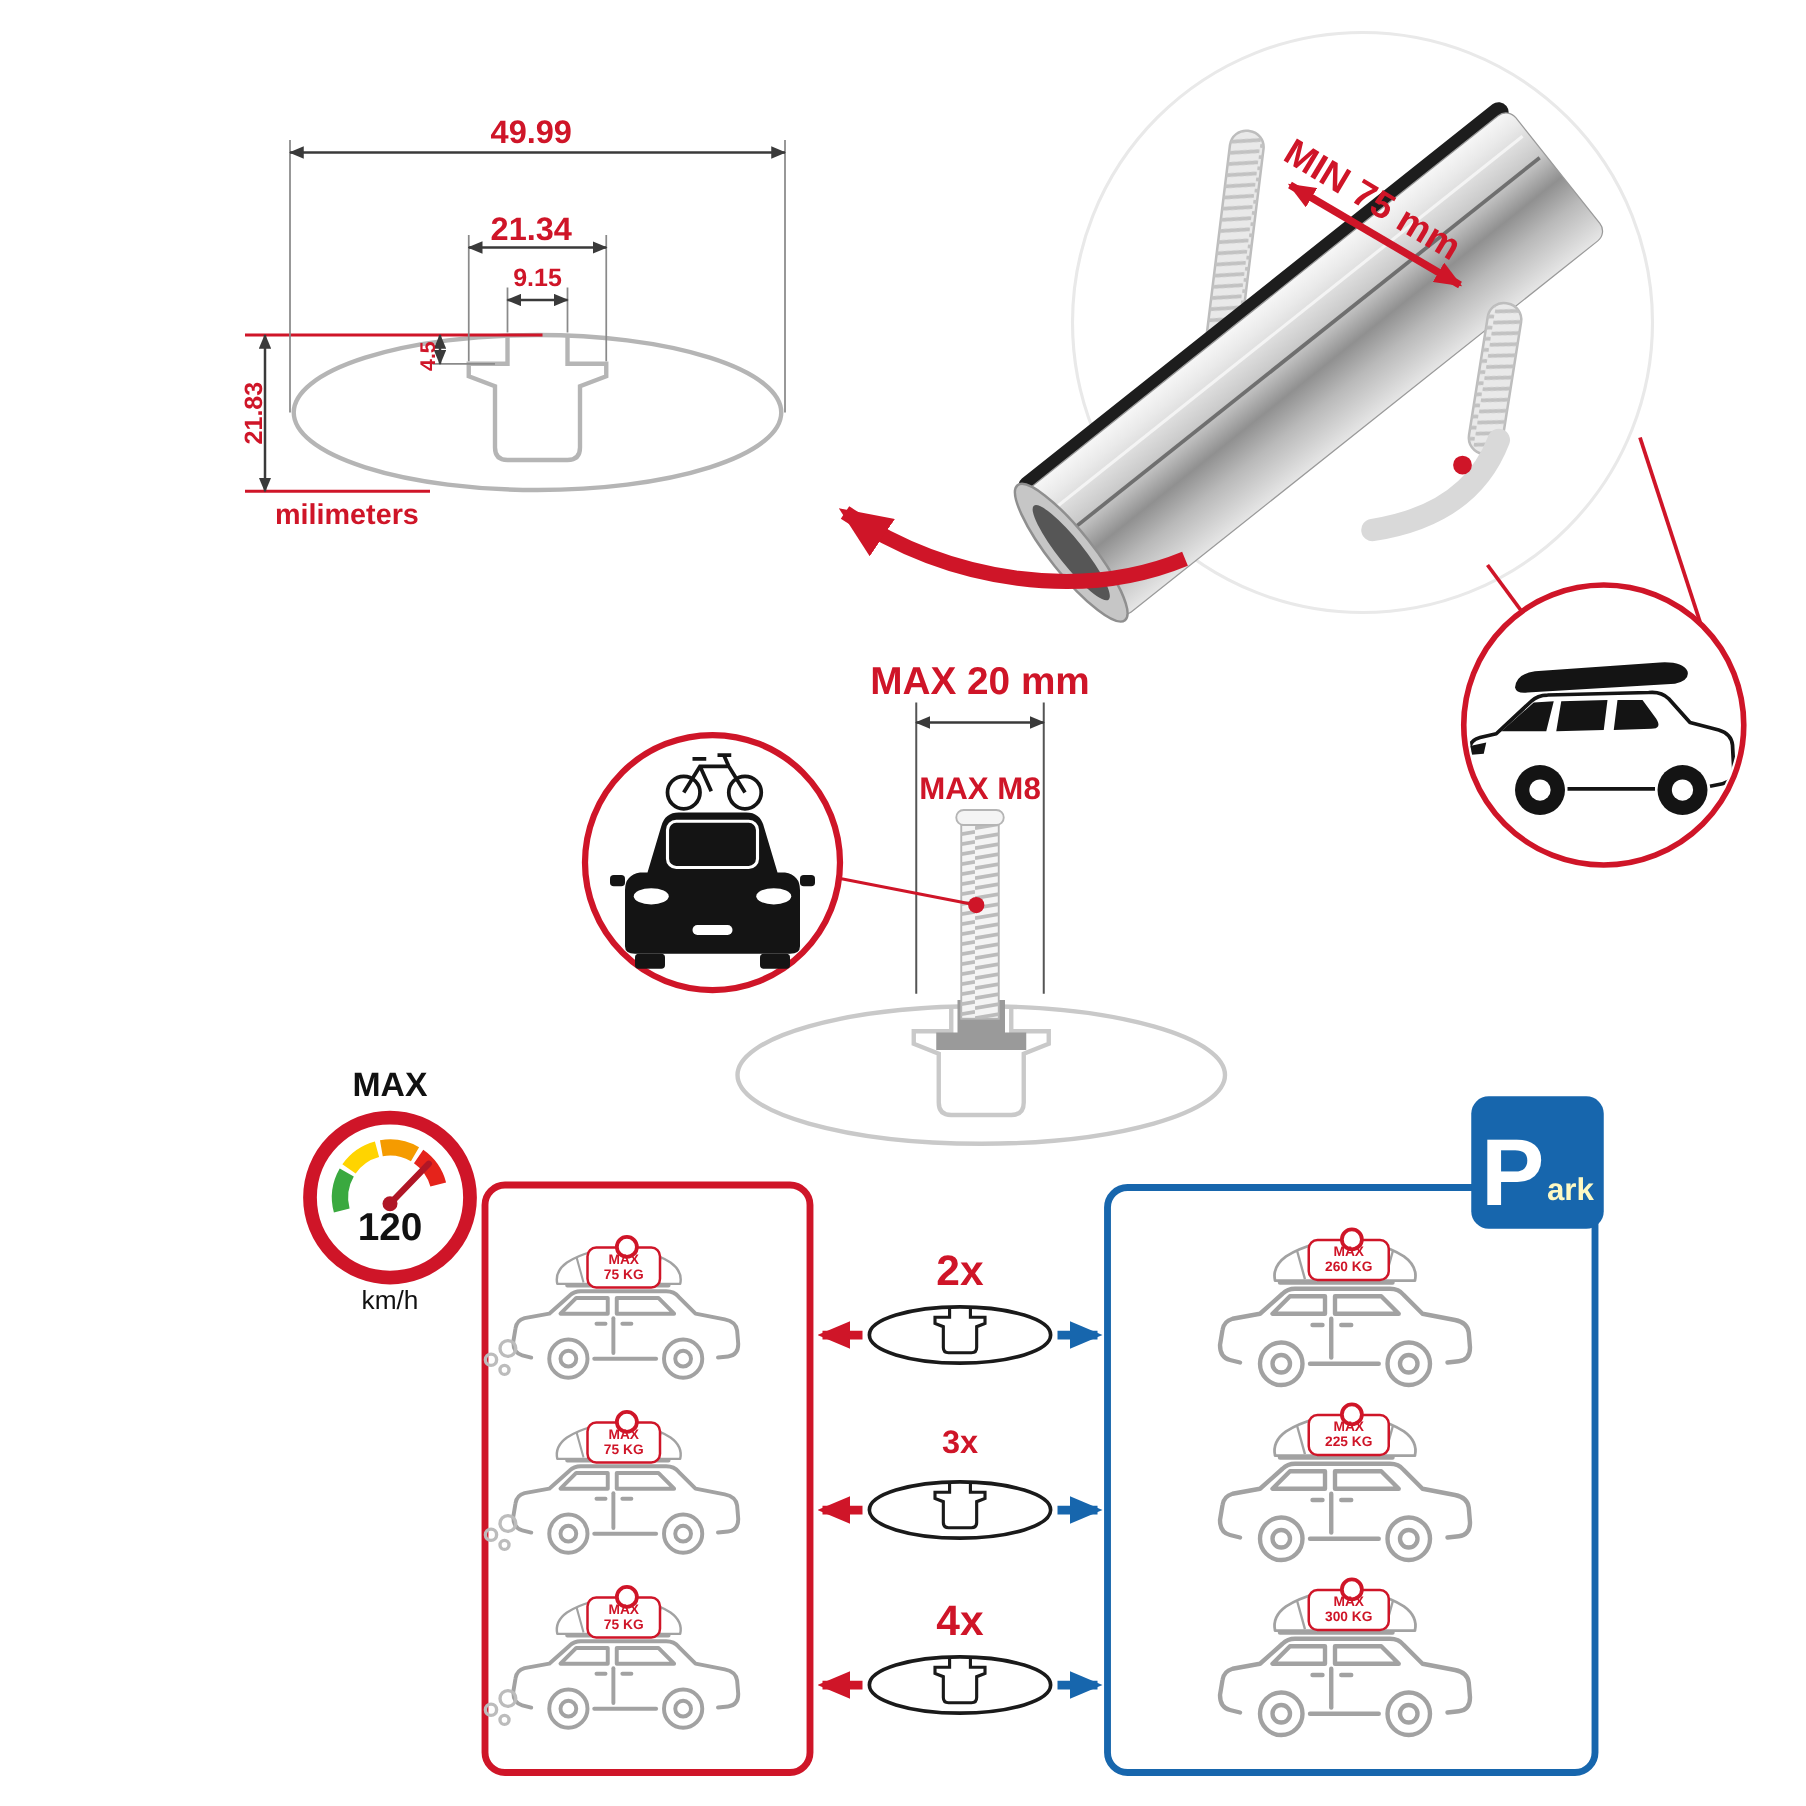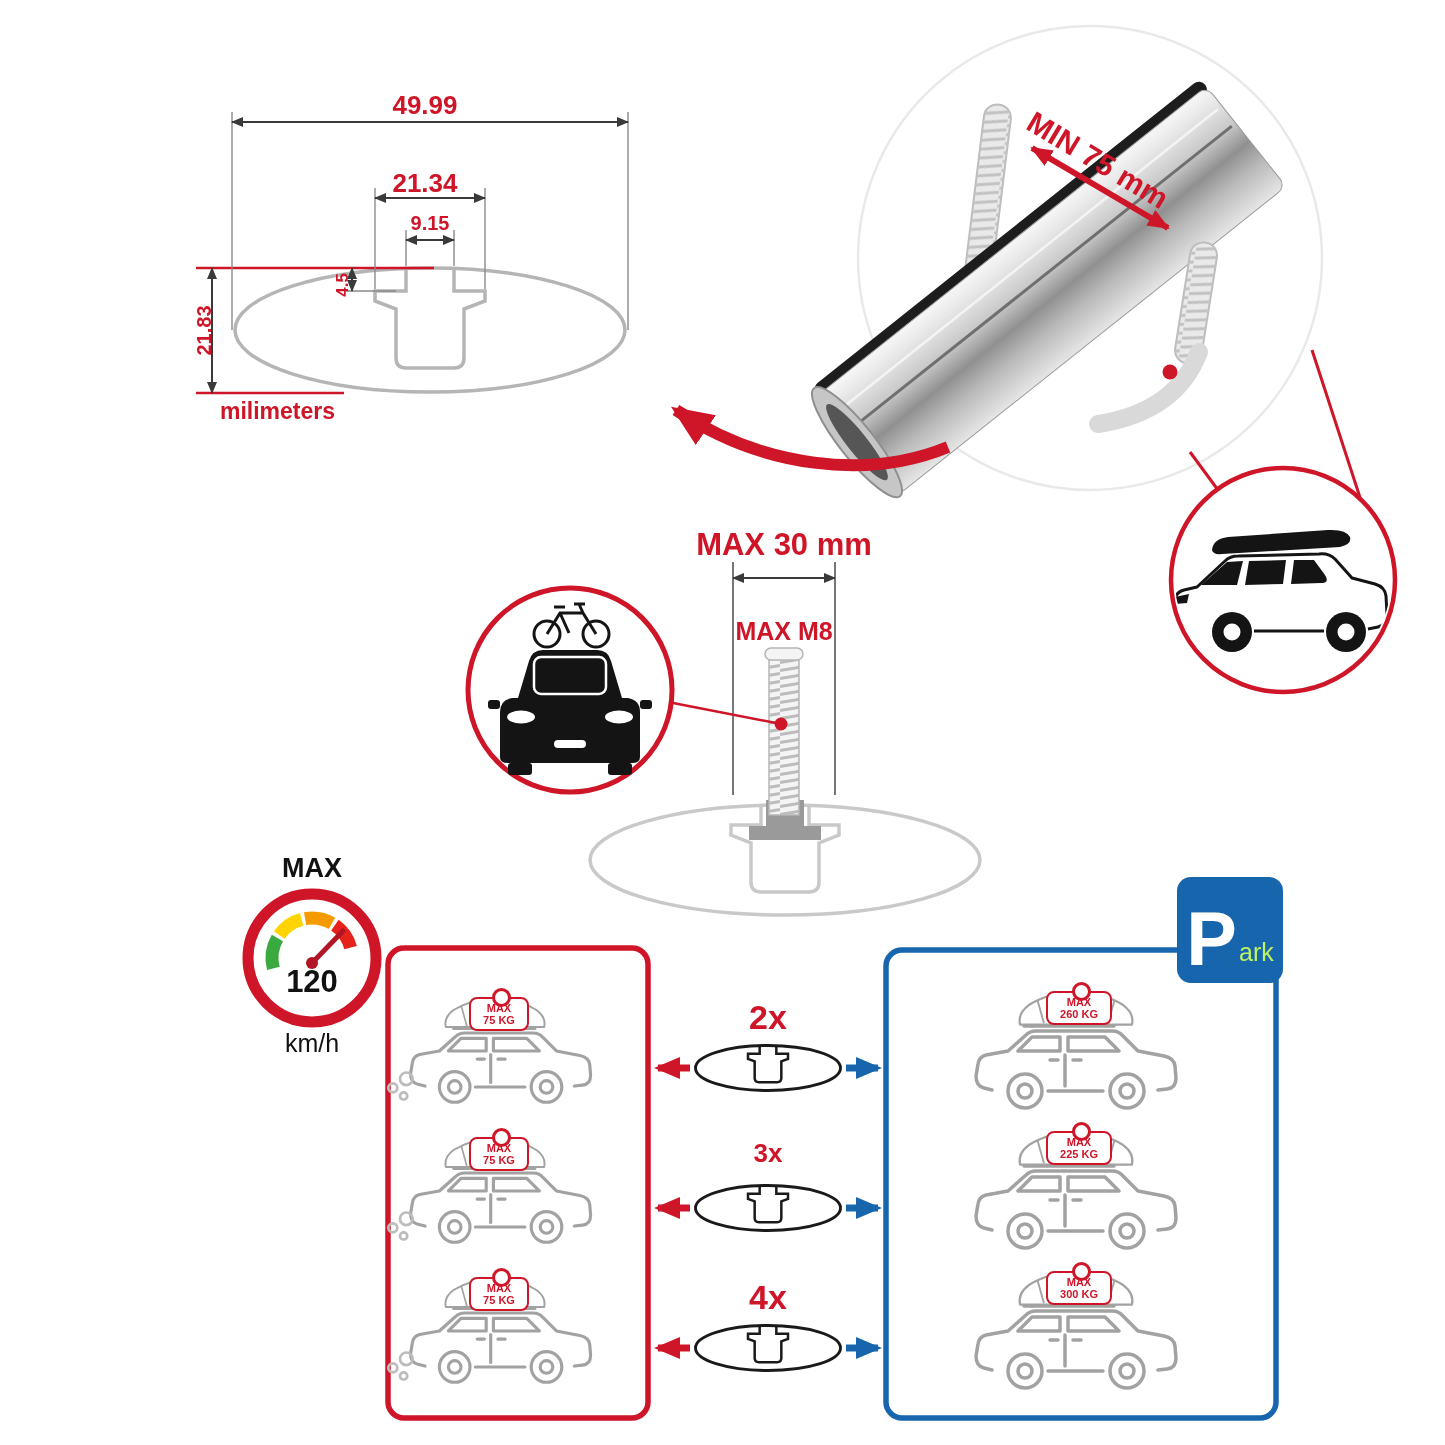--- a/index.html
+++ b/index.html
@@ -12,21 +12,21 @@
   .ctr{text-align:center}
   .cargo-tag{position:absolute;border:2.5px solid #cf1528;border-radius:8px;background:#fff;
              text-align:center;line-height:1.12;padding:3px 2px 2px;color:#cf1528;font-weight:bold;z-index:4}
   .cargo-tag::before{content:"";position:absolute;top:-11px;left:50%;margin-left:-7px;width:13px;height:13px;
              border:3px solid #cf1528;border-radius:50%;background:#fff;z-index:-1}
   .cargo-tag .l1{font-size:11px;display:block}
   .cargo-tag .l2{font-size:11px;display:block}
   .park{position:absolute;left:1177px;top:877px;width:106px;height:106px;background:#1766ad;
         border-radius:14px;display:flex;align-items:flex-end;justify-content:center;gap:2px;z-index:5}
   .park .p{color:#fff;font-weight:bold;font-size:76px;line-height:.9;margin-bottom:10px}
-  .park .ark{color:#bef264;font-weight:normal;font-size:25px;margin-bottom:16px}
+  .park .ark{color:#fef9c3;font-weight:bold;font-size:25px;margin-bottom:16px}
 </style>
 </head>
 <body>
 
 <svg class="stage" width="1445" height="1445" viewBox="0 0 1445 1445">
   <defs>
     <marker id="dimE" markerUnits="userSpaceOnUse" markerWidth="12" markerHeight="10" refX="11" refY="5" orient="auto">
         <path d="M0 0 L12 5 L0 10 Z" fill="#3a3a3a"></path>
       </marker>
     <marker id="dimS" markerUnits="userSpaceOnUse" markerWidth="12" markerHeight="10" refX="11" refY="5" orient="auto-start-reverse">
@@ -262,26 +262,26 @@
 
 <div class="ov red b ctr" style="left:330px;top:92px;width:190px;font-size:26px">49.99</div>
 <div class="ov red b ctr" style="left:365px;top:170px;width:120px;font-size:26px">21.34</div>
 <div class="ov red b ctr" style="left:380px;top:213px;width:100px;font-size:20px">9.15</div>
 <div class="ov red b ctr" style="left:316px;top:276px;width:54px;font-size:17px;transform:rotate(-90deg)">4.5</div>
 <div class="ov red b ctr" style="left:164px;top:320px;width:80px;font-size:20px;transform:rotate(-90deg)">21.83</div>
 <div class="ov red b" style="left:220px;top:399px;font-size:23px">milimeters</div>
 
 <div class="ov red b" style="left:1038px;top:106px;font-size:30px;transform:rotate(31deg);transform-origin:left top">MIN 75 mm</div>
 
-<div class="ov red b ctr" style="left:684px;top:529px;width:200px;font-size:31px">MAX 30 mm</div>
+<div class="ov red b ctr" style="left:684px;top:529px;width:200px;font-size:31px">MAX 20 mm</div>
 <div class="ov red b ctr" style="left:709px;top:618px;width:150px;font-size:25px">MAX M8</div>
 
 <div class="ov b ctr" style="left:264px;top:854px;width:96px;font-size:27px">MAX</div>
 <div class="ov b ctr" style="left:264px;top:966px;width:96px;font-size:31px">120</div>
-<div class="ov ctr" style="left:260px;top:1030px;width:104px;font-size:25px">km/h</div>
+<div class="ov ctr" style="left:260px;top:1030px;width:104px;font-size:21px">km/h</div>
 
 <div class="ov red b ctr" style="left:728px;top:1000px;width:80px;font-size:34px">2x</div>
 <div class="ov red b ctr" style="left:728px;top:1140px;width:80px;font-size:26px">3x</div>
 <div class="ov red b ctr" style="left:728px;top:1280px;width:80px;font-size:34px">4x</div>
 
 <div class="park">
   <span class="p">P</span>
   <span class="ark">ark</span>
 </div>
 

